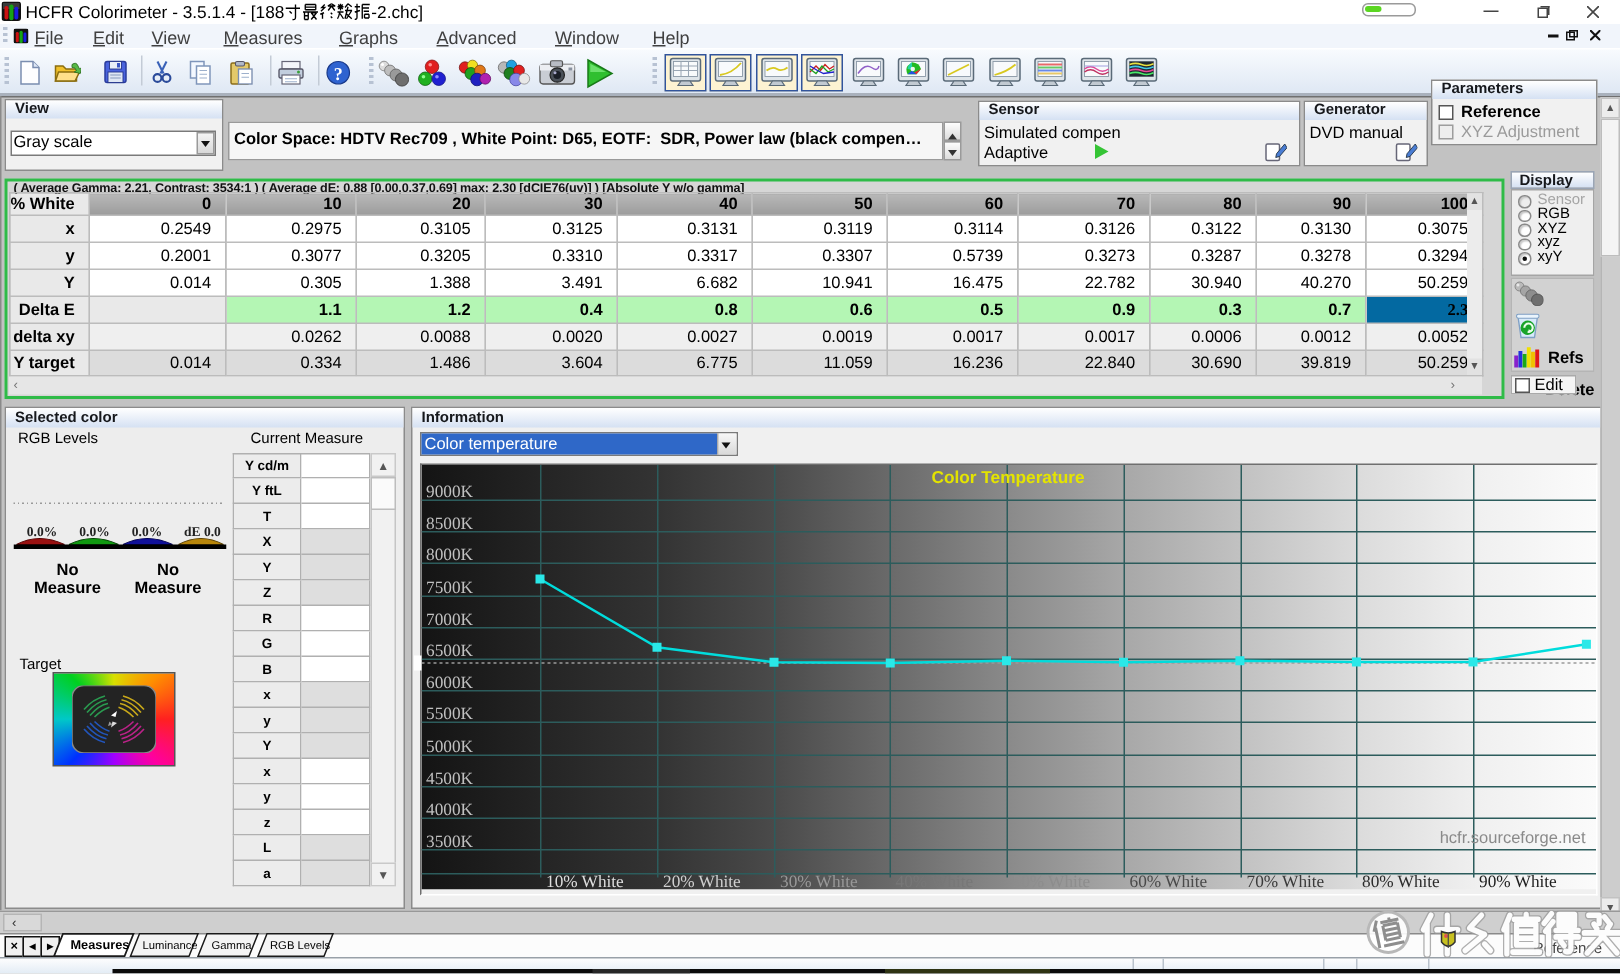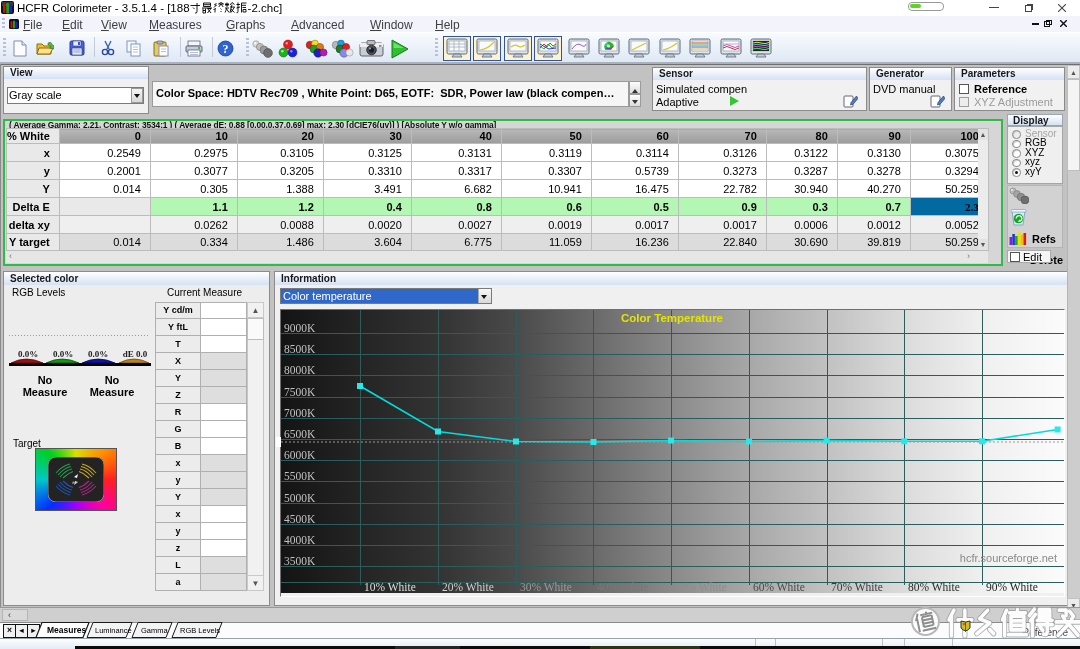--- a/index.html
+++ b/index.html
@@ -325,21 +325,21 @@
 
  <div class="panel" style="left:869px;top:67px;width:81px;height:42px;">
    <div class="caption">Generator</div>
    <div class="abs" style="left:3px;top:15px;font-size:11px;">DVD manual</div>
    <svg class="abs" style="left:60px;top:26px" width="15" height="14" viewBox="0 0 15 14">
      <rect x="1" y="2" width="9" height="11" rx="1" fill="#fff" stroke="#667" stroke-width="1"></rect>
      <path d="M13.5,2 L8,8.5 L7.5,11 L10,10.3 L15,4.5 Z" fill="#4a7dd4" stroke="#234" stroke-width="0.6"></path>
    </svg>
  </div>
 
- <div class="panel" style="left:954px;top:67px;width:109px;height:42px;">
+ <div class="panel" style="left:954px;top:53px;width:109px;height:42px;">
    <div class="caption">Parameters</div>
    <div class="abs" style="left:4px;top:16px;width:8px;height:8px;background:#fff;border:1px solid #555;"></div>
    <div class="abs" style="left:19px;top:15px;font-size:11px;font-weight:bold;color:#000;">Reference</div>
    <div class="abs" style="left:4px;top:29px;width:8px;height:8px;background:#ededed;border:1px solid #9d9d9d;"></div>
    <div class="abs" style="left:19px;top:28px;font-size:11px;color:#9b9b9b;">XYZ Adjustment</div>
  </div>
 </div>
 <div id="gridarea">
  <div class="abs" style="left:3px;top:119px;width:1000px;height:147px;background:#d6d6d6;border:2px solid #2fbb48;box-sizing:border-box;"></div>
  <div class="abs" style="left:9px;top:120px;font-size:8.4px;font-weight:bold;color:#111;white-space:nowrap;letter-spacing:-0.1px;">( Average Gamma: 2.21, Contrast: 3534:1 ) ( Average dE: 0.88 [0.00,0.37,0.69] max: 2.30 [dCIE76(uv)] ) [Absolute Y w/o gamma]</div>

